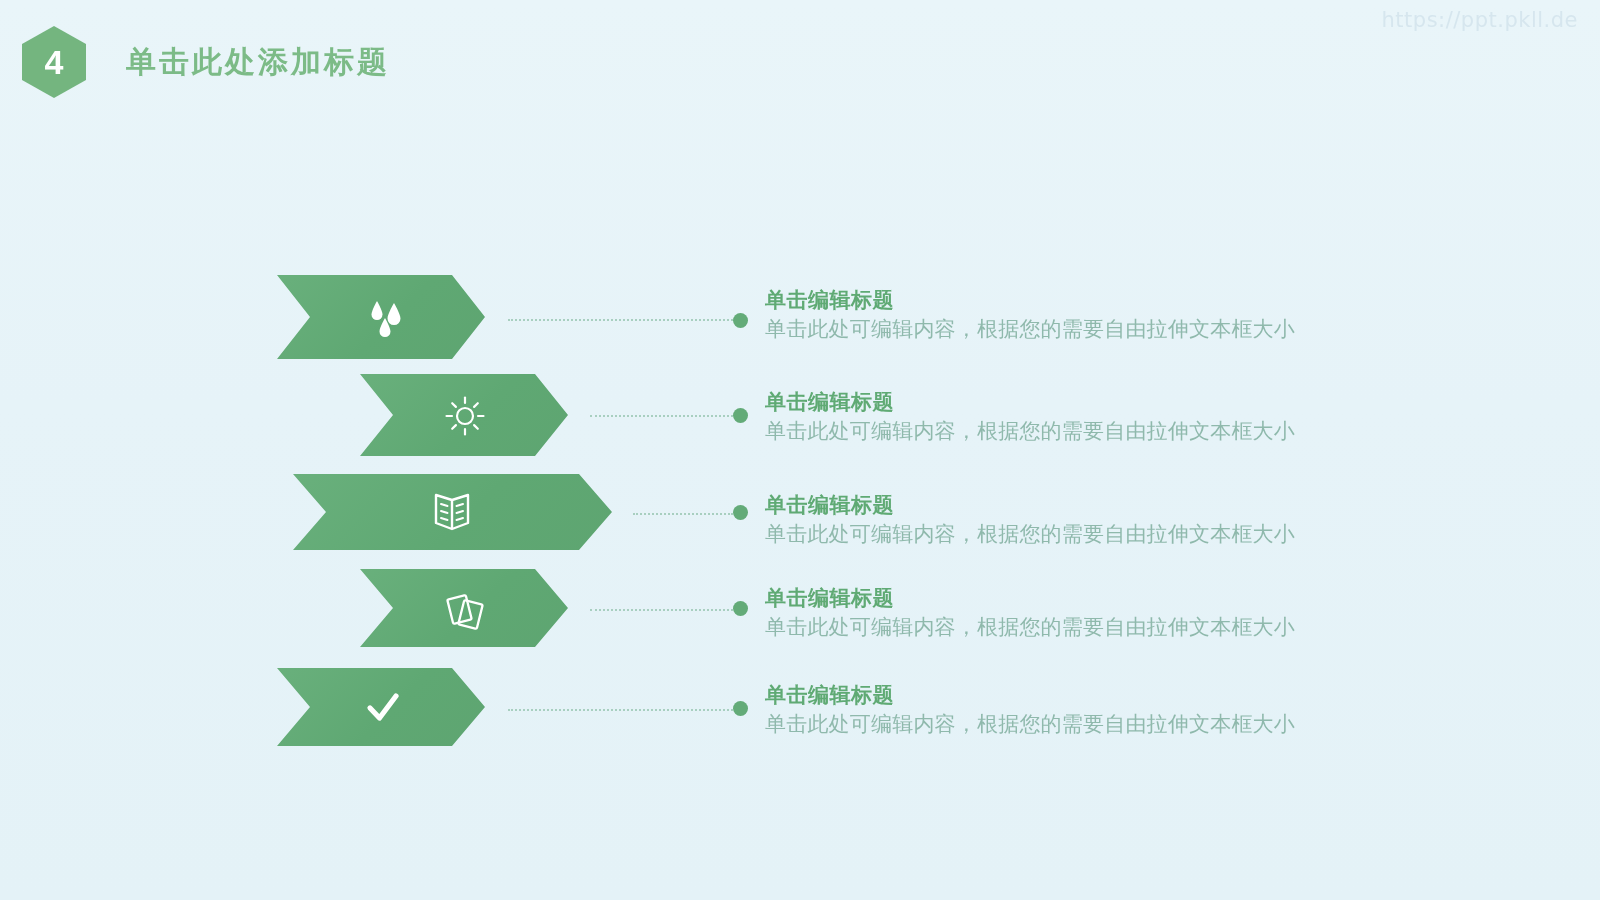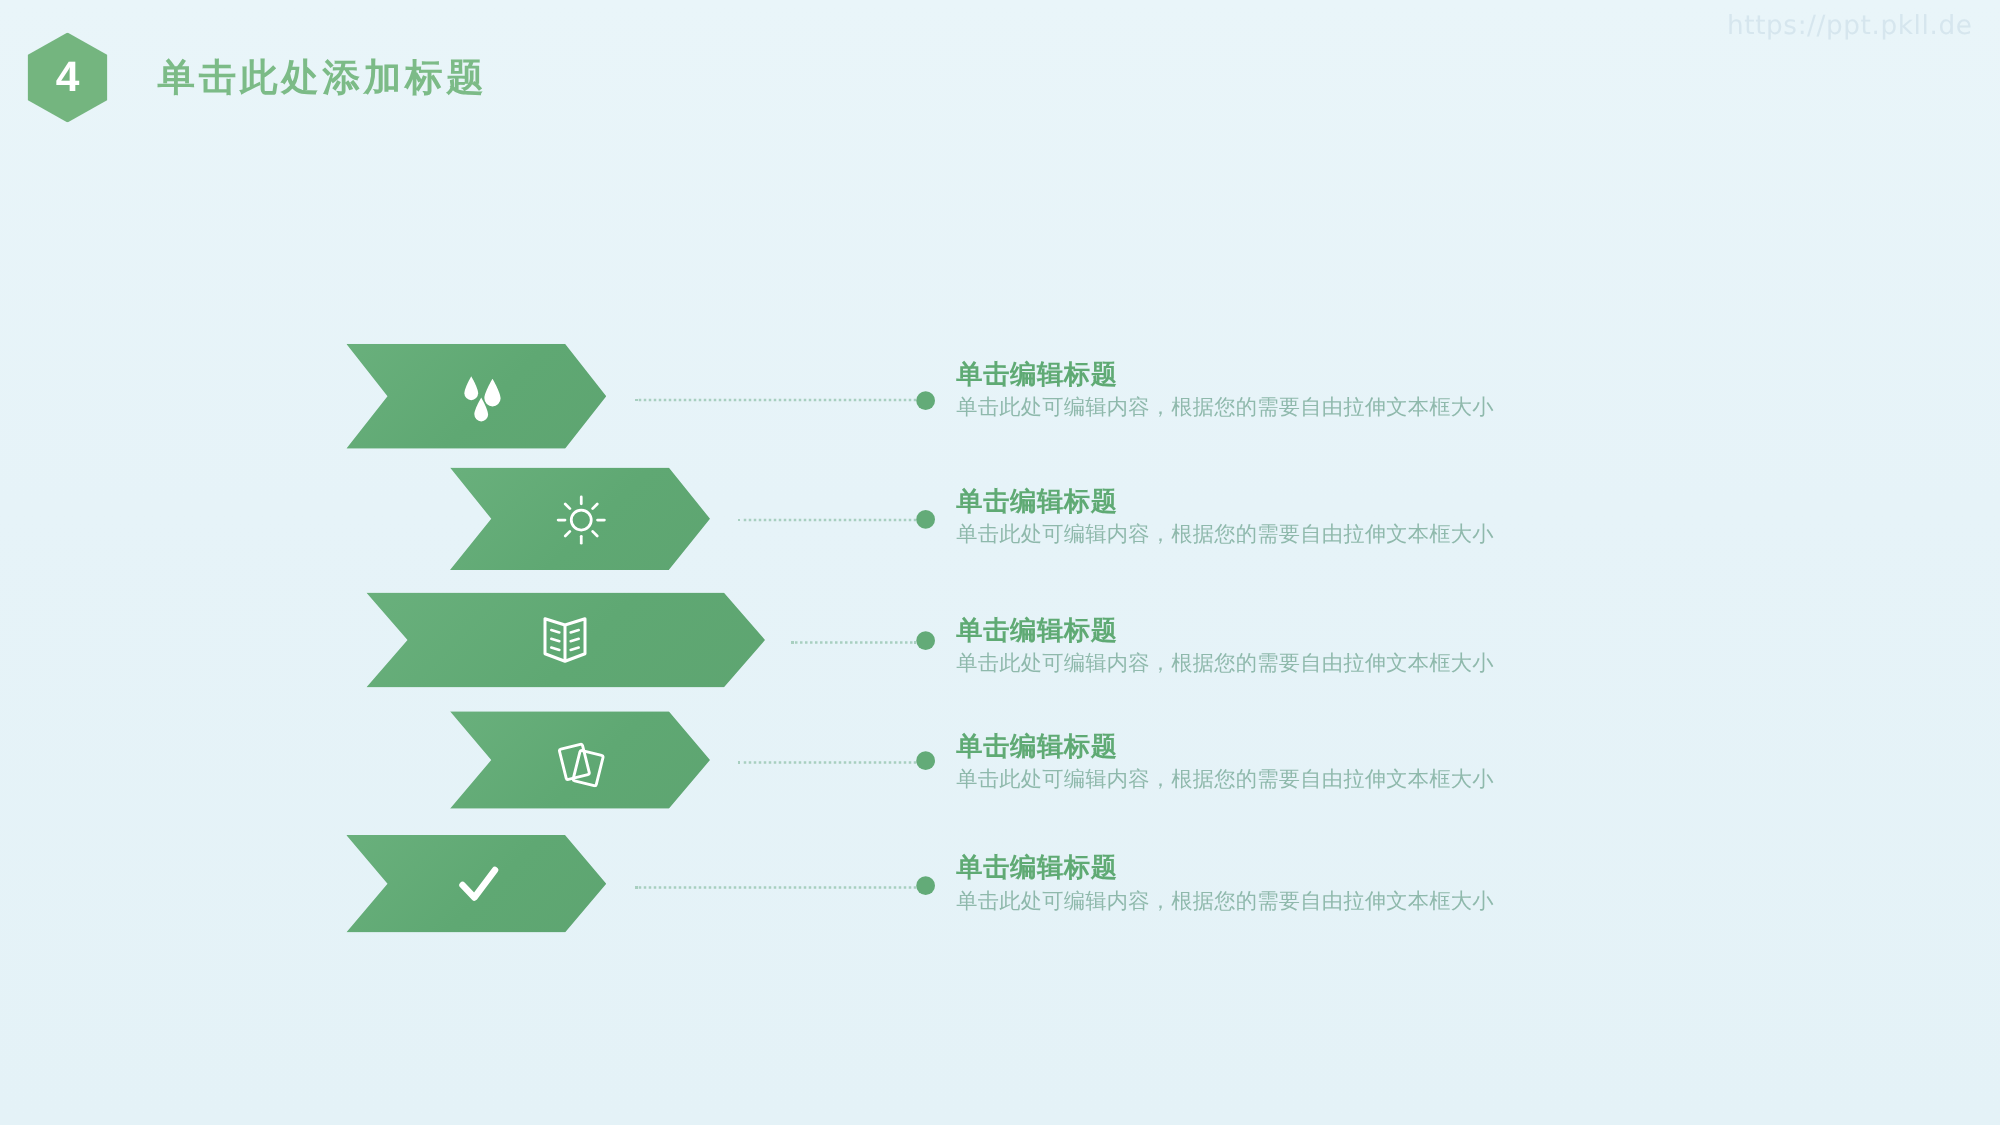--- a/index.html
+++ b/index.html
@@ -112,21 +112,21 @@
   }
   .tb-title {
     font-size: 21px;
     font-weight: bold;
     color: #5faa74;
     letter-spacing: 0.5px;
     line-height: 1.15;
   }
   .tb-desc {
     margin-top: 4px;
-    font-size: 17px;
+    font-size: 21px;
     color: #8fb9ac;
     letter-spacing: 0.2px;
     line-height: 1.2;
   }
 </style>
 </head>
 <body>
 
 <div class="slide">
 

